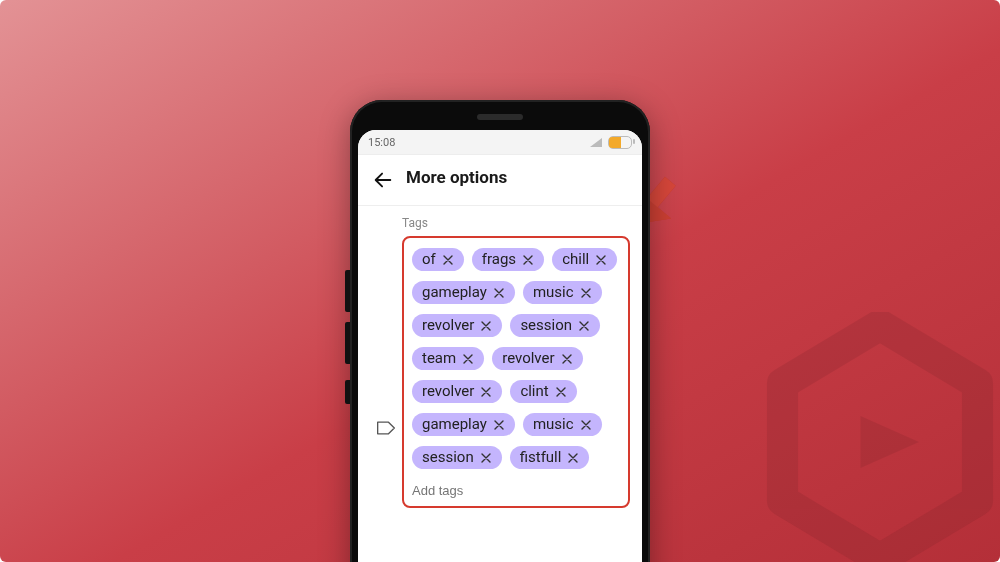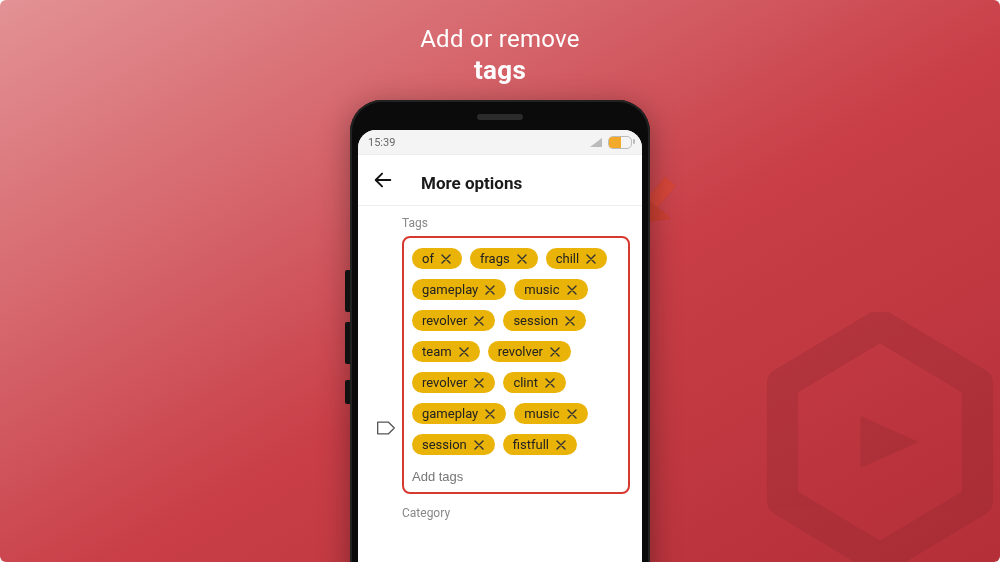--- a/index.html
+++ b/index.html
@@ -133,22 +133,22 @@
   .batt .fill {
     width: 55%;
     height: 100%;
     background: #f3a92a;
     border-radius: 3px 0 0 3px;
   }
 
   
   .app-header {
     display: flex;
-    align-items: flex-end;
-    gap: 25px;
+    align-items: flex-start;
+    gap: 10px;
     padding: 12px 12px 8px 12px;
   }
   .back-arrow {
     width: 26px; height: 26px;
     display: inline-flex;
     align-items: center;
     justify-content: center;
     cursor: pointer;
   }
   .app-title {
@@ -183,23 +183,23 @@
     flex-wrap: wrap;
     gap: 8px 8px;
     row-gap: 10px;
   }
   .chip {
     display: inline-flex;
     align-items: center;
     gap: 6px;
     padding: 4px 10px;
     border-radius: 14px;
-    background: #eab308;
+    background: #c4b5fd;
     color: #222;
-    font-size: 13px;
+    font-size: 15px;
     line-height: 1;
     cursor: default;
   }
   .chip .chip-x {
     width: 12px; height: 12px;
     display: inline-flex;
     align-items: center;
     justify-content: center;
     cursor: pointer;
   }
@@ -245,24 +245,20 @@
 
 <div class="stage">
 
   <div class="logo">
     <svg viewBox="0 0 200 200">
       <path d="M100 10 L175 55 L175 145 L100 190 L25 145 L25 55 Z" fill="none" stroke="#732127" stroke-width="24" stroke-linejoin="round"></path>
       <path d="M85 80 L130 100 L85 120 Z" fill="#732127"></path>
     </svg>
   </div>
 
-  <div class="heading">
-    <div class="line1">Add or remove</div>
-    <div class="line2">tags</div>
-  </div>
 
   <div class="callout-arrow">
     <svg viewBox="0 0 100 100">
       <g transform="rotate(40 50 50)">
         <rect x="35" y="10" width="20" height="45" fill="#c0392b"></rect>
         <path d="M20 50 L80 50 L45 90 Z" fill="#c0392b"></path>
         <rect x="35" y="10" width="20" height="45" fill="#d6463a"></rect>
         <path d="M20 50 L80 50 L45 90 Z" fill="#d6463a"></path>
         <path d="M20 50 L80 50 L45 90 Z" fill="#b73329" opacity=".35"></path>
       </g>
@@ -271,21 +267,21 @@
 
   <div class="phone">
     <div class="phone-speaker"></div>
     <div class="phone-side-btn a"></div>
     <div class="phone-side-btn b"></div>
     <div class="phone-side-btn c"></div>
 
     <div class="screen">
 
       <div class="statusbar">
-        <span>15:39</span>
+        <span>15:08</span>
         <span class="status-right">
           <span class="sig-icon"></span>
           <span class="batt">
               <span class="fill"></span>
             </span>
         </span>
       </div>
 
       <div class="app-header">
         <span class="back-arrow">
@@ -442,19 +438,18 @@
                     <path d="M1 1 L9 9 M9 1 L1 9" stroke="#333" stroke-width="1.4" stroke-linecap="round"></path>
                   </svg>
               </span>
             </span>
 
           </div>
 
           <input class="add-tags" type="text" placeholder="Add tags" style="">
         </div>
 
-        <div class="sec-label next">Category</div>
       </div>
 
     </div>
   </div>
 
 </div>
 
 </body></html>

